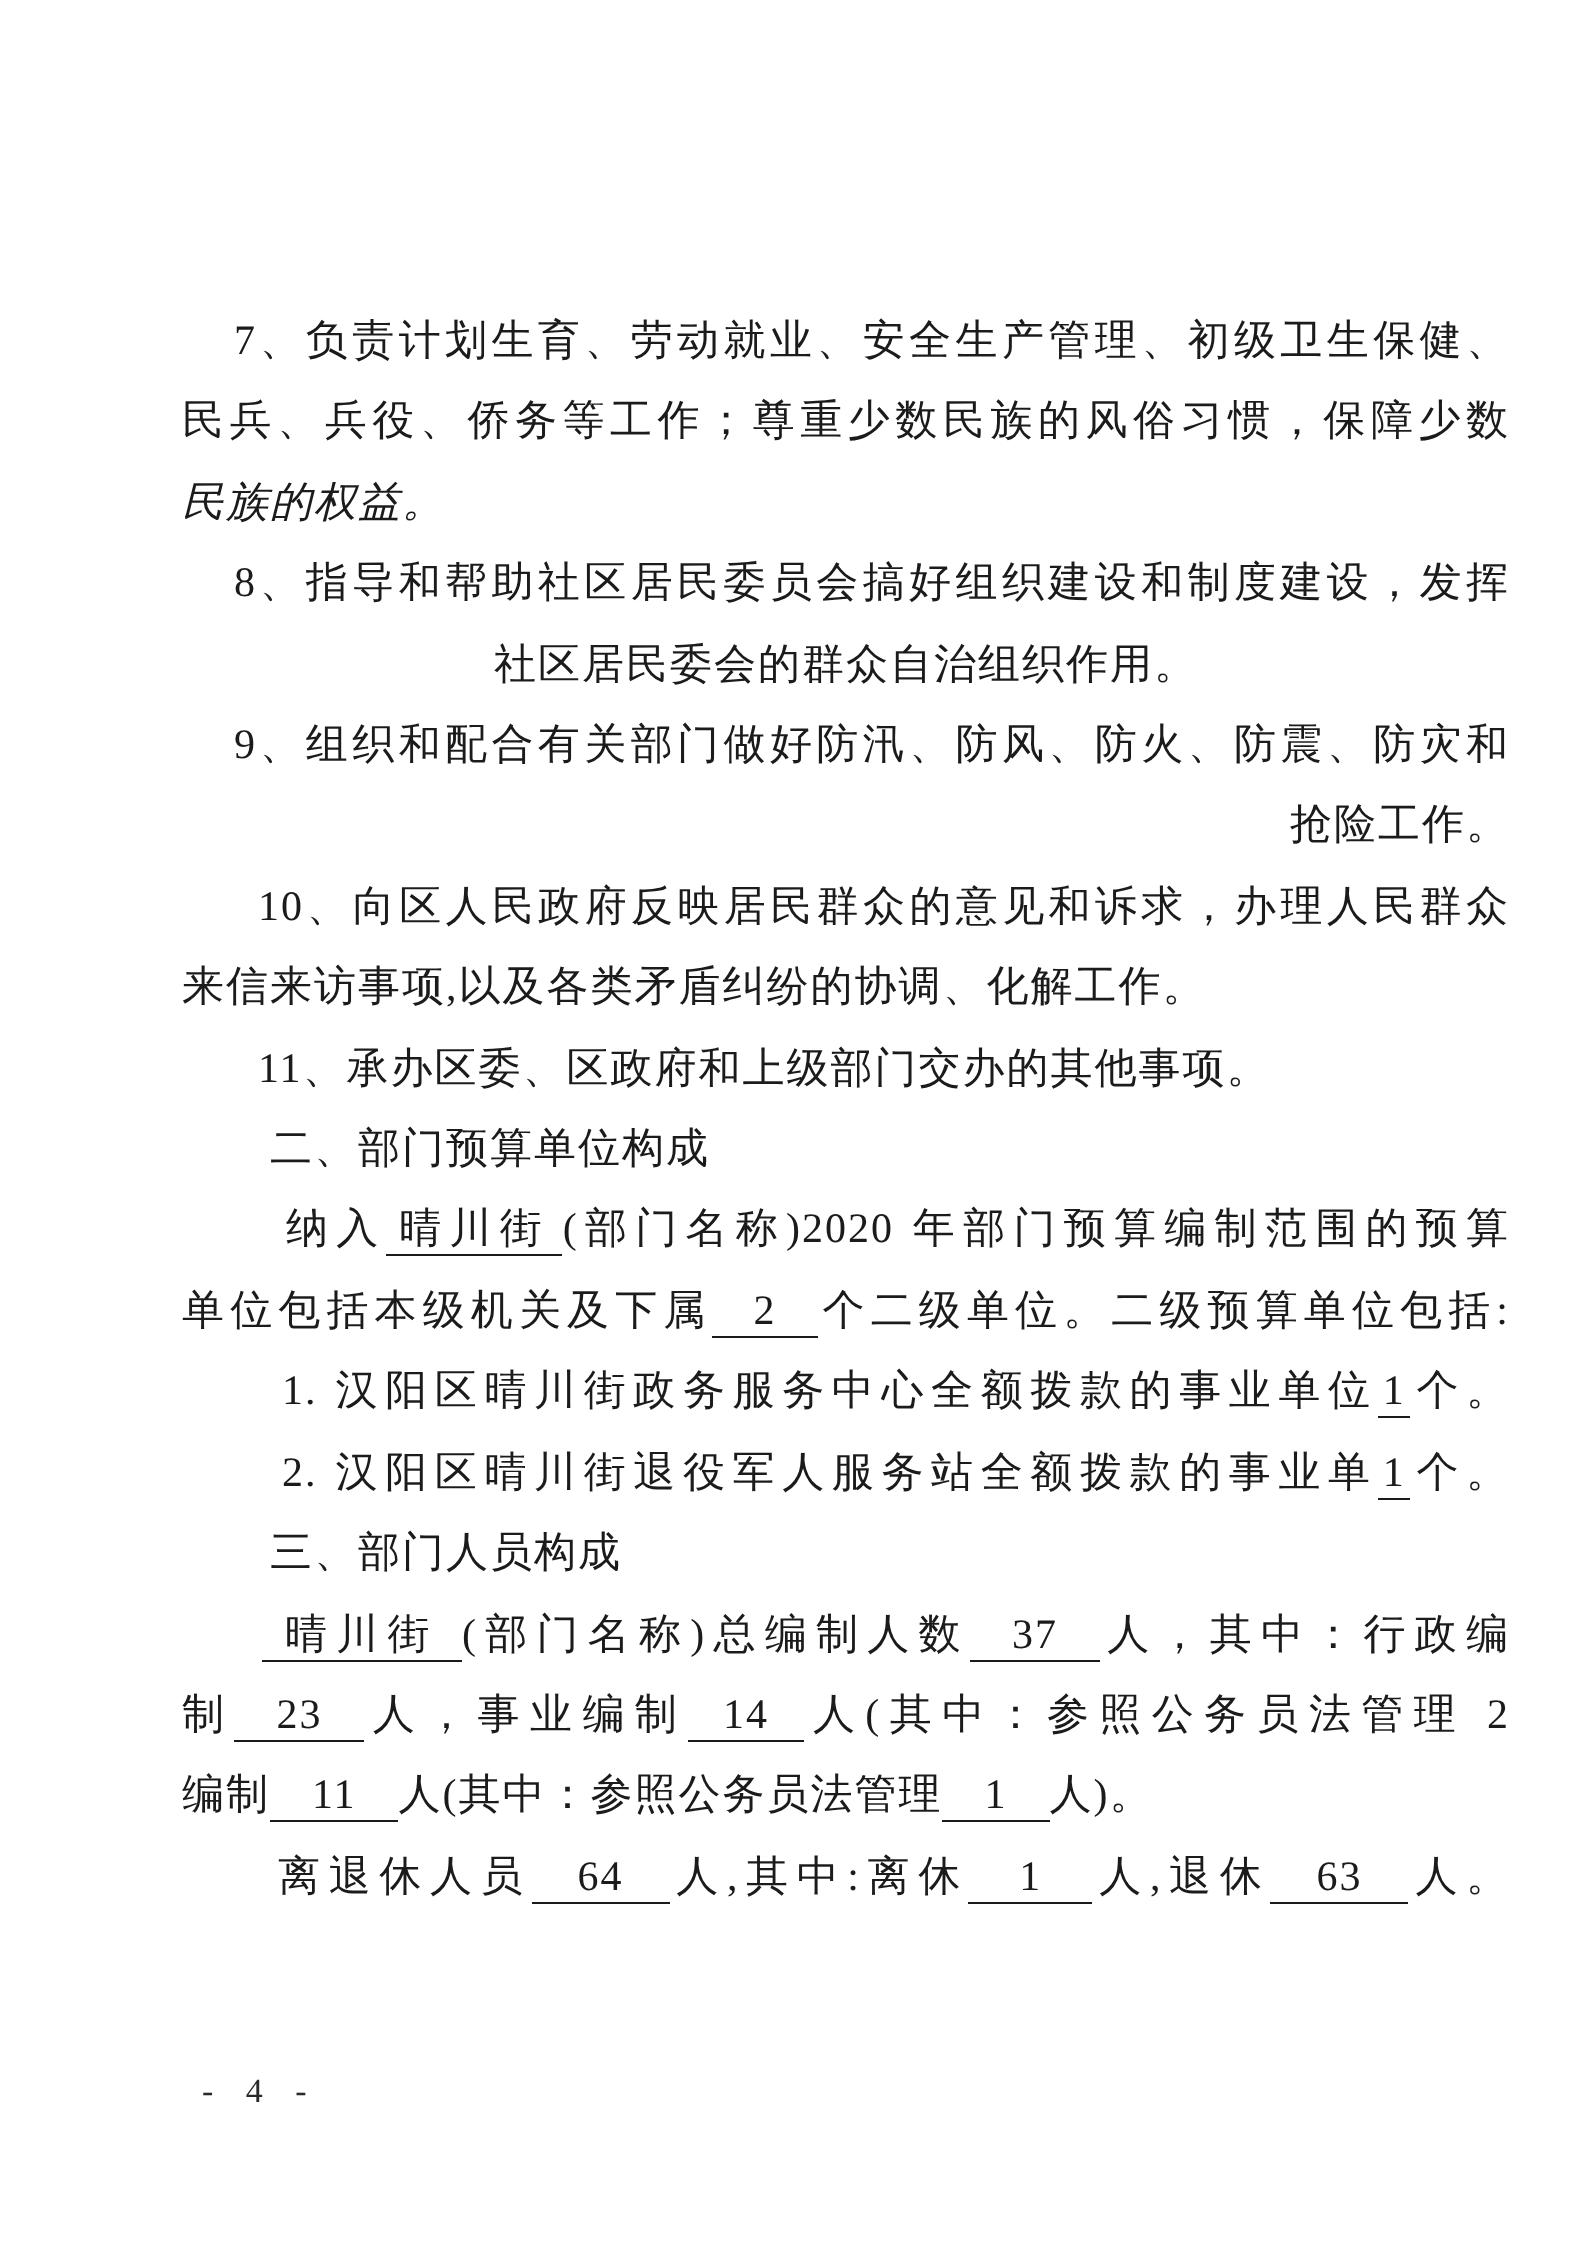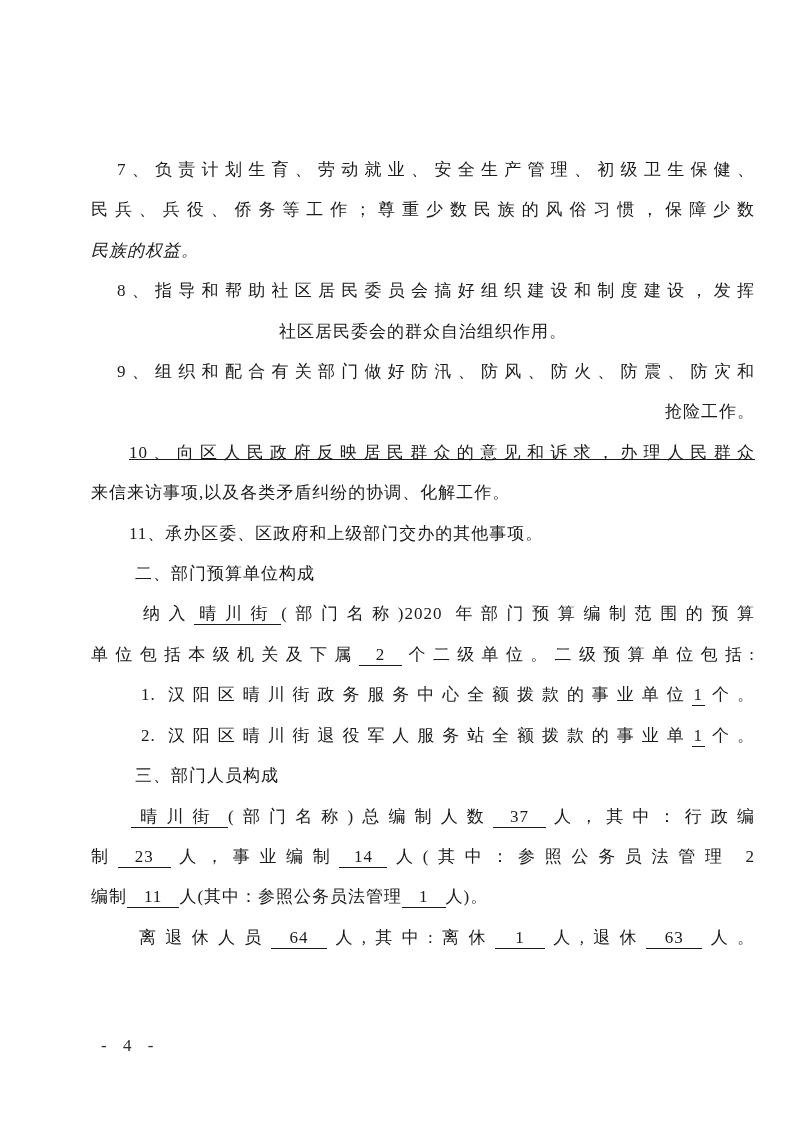--- a/index.html
+++ b/index.html
@@ -16,21 +16,21 @@
     font-family: "Liberation Serif", "DejaVu Serif", serif;
     color: #1b1b1b;
   }
   .doc-content {
     position: absolute;
     left: 91px;
     top: 150px;
     width: 664px;
   }
   .line {
-    font-size: 17px;
+    font-size: 21px;
     line-height: 40.4px;
     min-height: 40.4px;
     letter-spacing: 1px;
     white-space: normal;
     text-align: left;
   }
   .line.just {
     text-align: justify;
     text-align-last: justify;
   }
@@ -53,21 +53,21 @@
 
 <div class="page">
   <div class="doc-content" id="doc-content">
       <div class="line just" style="text-indent: 26px;"><span>7、负责计划生育、劳动就业、安全生产管理、初级卫生保健、</span></div>
       <div class="line just" style="text-indent: 0px;"><span>民兵、兵役、侨务等工作；尊重少数民族的风俗习惯，保障少数</span></div>
       <div class="line" style="text-indent: 0px; font-style: italic;"><span>民族的权益。</span></div>
       <div class="line just" style="text-indent: 26px;"><span>8、指导和帮助社区居民委员会搞好组织建设和制度建设，发挥</span></div>
       <div class="line" style="text-indent: 0px; text-align: center;"><span>社区居民委会的群众自治组织作用。</span></div>
       <div class="line just" style="text-indent: 26px;"><span>9、组织和配合有关部门做好防汛、防风、防火、防震、防灾和</span></div>
       <div class="line" style="text-indent: 0px; text-align: right;"><span>抢险工作。</span></div>
-      <div class="line just" style="text-indent: 38px; text-decoration: underline;"><span>10、向区人民政府反映居民群众的意见和诉求，办理人民群众</span></div>
+      <div class="line just" style="text-indent: 38px;"><span>10、向区人民政府反映居民群众的意见和诉求，办理人民群众</span></div>
       <div class="line" style="text-indent: 0px;"><span>来信来访事项,以及各类矛盾纠纷的协调、化解工作。</span></div>
       <div class="line" style="text-indent: 38px;"><span>11、承办区委、区政府和上级部门交办的其他事项。</span></div>
       <div class="line" style="text-indent: 44px;"><span>二、部门预算单位构成</span></div>
       <div class="line just" style="text-indent: 52px;"><span>纳入</span><span class="blank" style="padding: 0px 0.3em 1px;">晴川街</span><span>(部门名称)2020 年部门预算编制范围的预算</span></div>
       <div class="line just" style="text-indent: 0px;"><span>单位包括本级机关及下属</span><span class="blank" style="padding: 0px 1em 1px;">2</span><span>个二级单位。二级预算单位包括:</span></div>
       <div class="line just" style="text-indent: 50px;"><span>1. 汉阳区晴川街政务服务中心全额拨款的事业单位</span><span class="blank" style="padding: 0px 0.12em 1px;">1</span><span>个。</span></div>
       <div class="line just" style="text-indent: 50px;"><span>2. 汉阳区晴川街退役军人服务站全额拨款的事业单</span><span class="blank" style="padding: 0px 0.12em 1px;">1</span><span>个。</span></div>
       <div class="line" style="text-indent: 44px;"><span>三、部门人员构成</span></div>
       <div class="line just" style="text-indent: 40px;"><span class="blank" style="padding: 0px 0.55em 1px;">晴川街</span><span>(部门名称)总编制人数</span><span class="blank" style="padding: 0px 1em 1px;">37</span><span>人，其中：行政编</span></div>
       <div class="line just" style="text-indent: 0px;"><span>制</span><span class="blank" style="padding: 0px 1em 1px;">23</span><span>人，事业编制</span><span class="blank" style="padding: 0px 0.85em 1px;">14</span><span>人(其中：参照公务员法管理 2</span></div>

